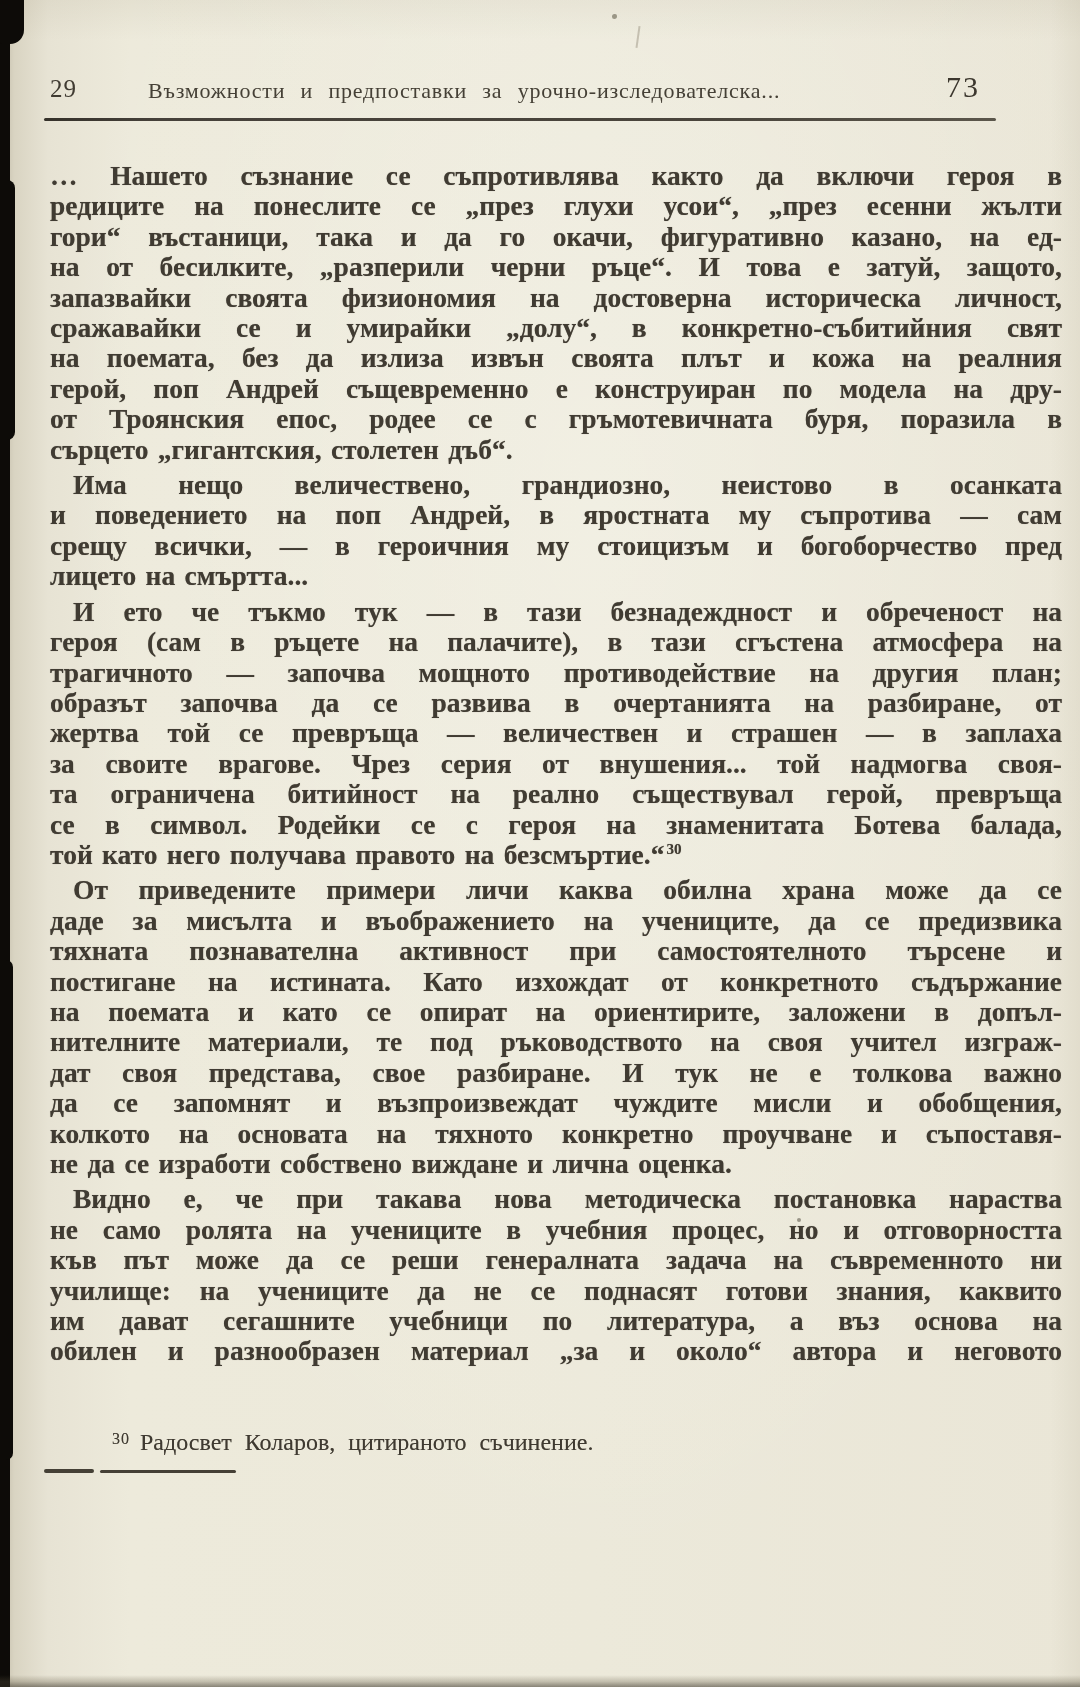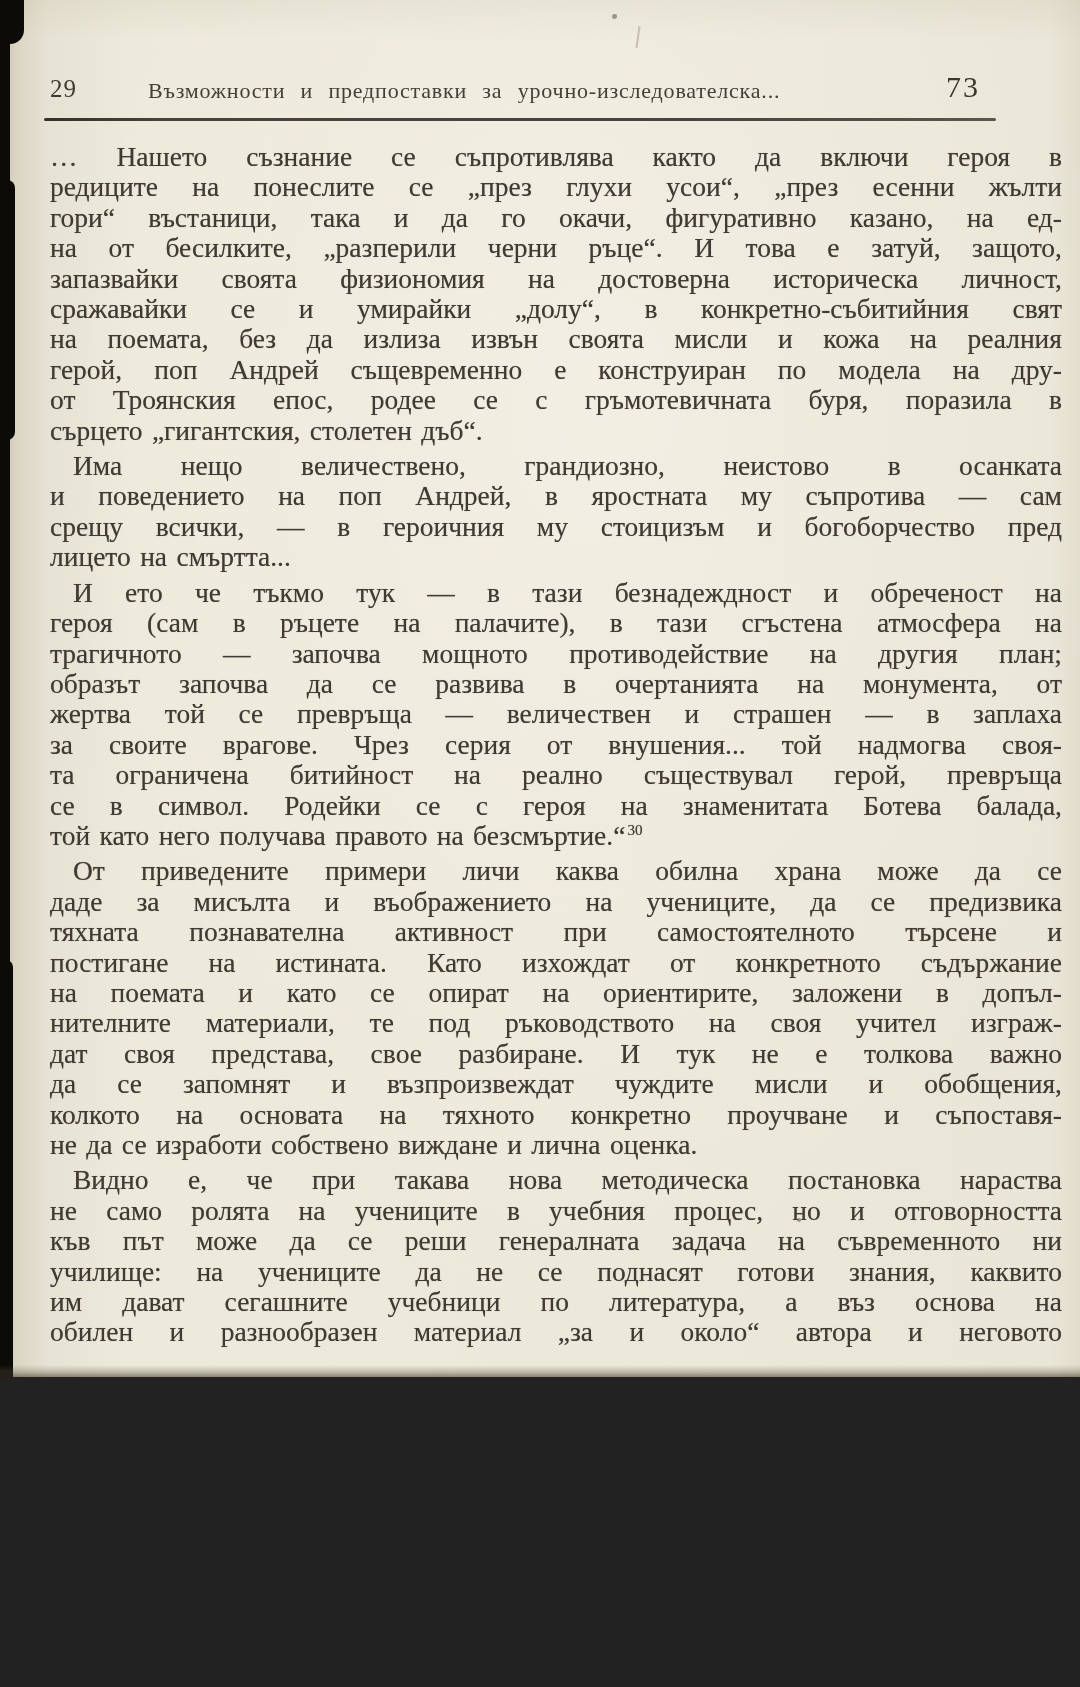--- a/index.html
+++ b/index.html
@@ -1,18 +1,18 @@
 <!DOCTYPE html>
 <html><head>
 <meta charset="utf-8">
 <style>
   html,body{margin:0;padding:0;background:#222;}
   #scan{
     position:relative;
-    width:1080px;height:1377px;
+    width:1080px;height:1687px;
     overflow:hidden;
     font-family:"Liberation Serif","DejaVu Serif",serif;
     background:
       radial-gradient(ellipse at 55% 30%, rgba(255,255,250,0.28), rgba(255,255,250,0) 65%),
       linear-gradient(180deg, rgba(150,140,112,0.10) 0px, rgba(150,140,112,0) 40px),
       linear-gradient(270deg, rgba(150,140,112,0.10) 0px, rgba(150,140,112,0) 30px),
       linear-gradient(90deg, #bdb7a4 0px, #d9d4c2 14px, #e7e3d4 48px, #edeadb 130px, #ece9da 55%, #eae6d7 100%);
     color:#403b32;
   }
   
@@ -22,22 +22,22 @@
   .edge-left-low{position:absolute;left:0;top:960px;width:13px;height:500px;background:#0d0b08;border-radius:0 7px 7px 0;z-index:5;}
   .edge-bottom{position:absolute;left:0;right:0;bottom:0;height:12px;z-index:6;
     background:linear-gradient(180deg, rgba(96,88,66,0) 0%, rgba(96,88,66,0.30) 55%, rgba(52,47,36,0.55) 100%);}
   
   .hnum-left{position:absolute;left:50px;top:75px;font-size:25px;letter-spacing:1px;}
   .htitle{position:absolute;left:116px;top:78px;font-size:22px;letter-spacing:0.8px;word-spacing:9px;color:#454036;margin-left:32px;}
   .hnum-right{position:absolute;left:946px;top:70px;font-size:30px;letter-spacing:2px;color:#3c372e;}
   .hrule{position:absolute;left:44px;top:118px;width:952px;height:2.6px;border-radius:2px;
     background:linear-gradient(90deg,#35312a 0%, #46413a 12%, #4a453c 70%, #5b564b 100%);}
   
-  #body-text{position:absolute;left:50px;top:142px;width:1012px;font-size:27.5px;
-    text-shadow:0 0 0.7px rgba(64,59,50,0.55);}
+  #body-text{position:absolute;left:50px;top:161px;width:1012px;font-size:27.5px;
+    text-shadow:0 0 0.7px rgba(64,59,50,0.55);font-weight:bold;}
   .para{margin:0 0 5px 0;}
   .para:last-child{margin-bottom:0;}
   .line{
     height:30.42px;line-height:30.42px;
     text-align:justify;text-align-last:justify;
     -moz-text-align-last:justify;
     word-spacing:2.5px;white-space:nowrap;
   }
   .line.lastline{text-align-last:left;white-space:normal;}
   .para.indent .line:first-child{text-indent:23px;}
@@ -64,36 +64,36 @@
   <div class="hrule"></div>
 
   <div id="body-text">
       <div class="para">
         <div class="line">… Нашето съзнание се съпротивлява както да включи героя в</div>
         <div class="line">редиците на понеслите се „през глухи усои“, „през есенни жълти</div>
         <div class="line">гори“ въстаници, така и да го окачи, фигуративно казано, на ед-</div>
         <div class="line">на от бесилките, „разперили черни ръце“. И това е затуй, защото,</div>
         <div class="line">запазвайки своята физиономия на достоверна историческа личност,</div>
         <div class="line">сражавайки се и умирайки „долу“, в конкретно-събитийния свят</div>
-        <div class="line">на поемата, без да излиза извън своята мисли и кожа на реалния</div>
+        <div class="line">на поемата, без да излиза извън своята плът и кожа на реалния</div>
         <div class="line">герой, поп Андрей същевременно е конструиран по модела на дру-</div>
         <div class="line">от Троянския епос, родее се с гръмотевичната буря, поразила в</div>
         <div class="line lastline">сърцето „гигантския, столетен дъб“.</div>
       </div>
       <div class="para indent">
         <div class="line">Има нещо величествено, грандиозно, неистово в осанката</div>
         <div class="line">и поведението на поп Андрей, в яростната му съпротива — сам</div>
         <div class="line">срещу всички, — в героичния му стоицизъм и богоборчество пред</div>
         <div class="line lastline">лицето на смъртта...</div>
       </div>
       <div class="para indent">
         <div class="line">И ето че тъкмо тук — в тази безнадеждност и обреченост на</div>
         <div class="line">героя (сам в ръцете на палачите), в тази сгъстена атмосфера на</div>
         <div class="line">трагичното — започва мощното противодействие на другия план;</div>
-        <div class="line">образът започва да се развива в очертанията на монумента, от</div>
+        <div class="line">образът започва да се развива в очертанията на разбиране, от</div>
         <div class="line">жертва той се превръща — величествен и страшен — в заплаха</div>
         <div class="line">за своите врагове. Чрез серия от внушения... той надмогва своя-</div>
         <div class="line">та ограничена битийност на реално съществувал герой, превръща</div>
         <div class="line">се в символ. Родейки се с героя на знаменитата Ботева балада,</div>
         <div class="line lastline">той като него получава правото на безсмъртие.“<sup>30</sup></div>
       </div>
       <div class="para indent">
         <div class="line">От приведените примери личи каква обилна храна може да се</div>
         <div class="line">даде за мисълта и въображението на учениците, да се предизвика</div>
         <div class="line">тяхната познавателна активност при самостоятелното търсене и</div>

